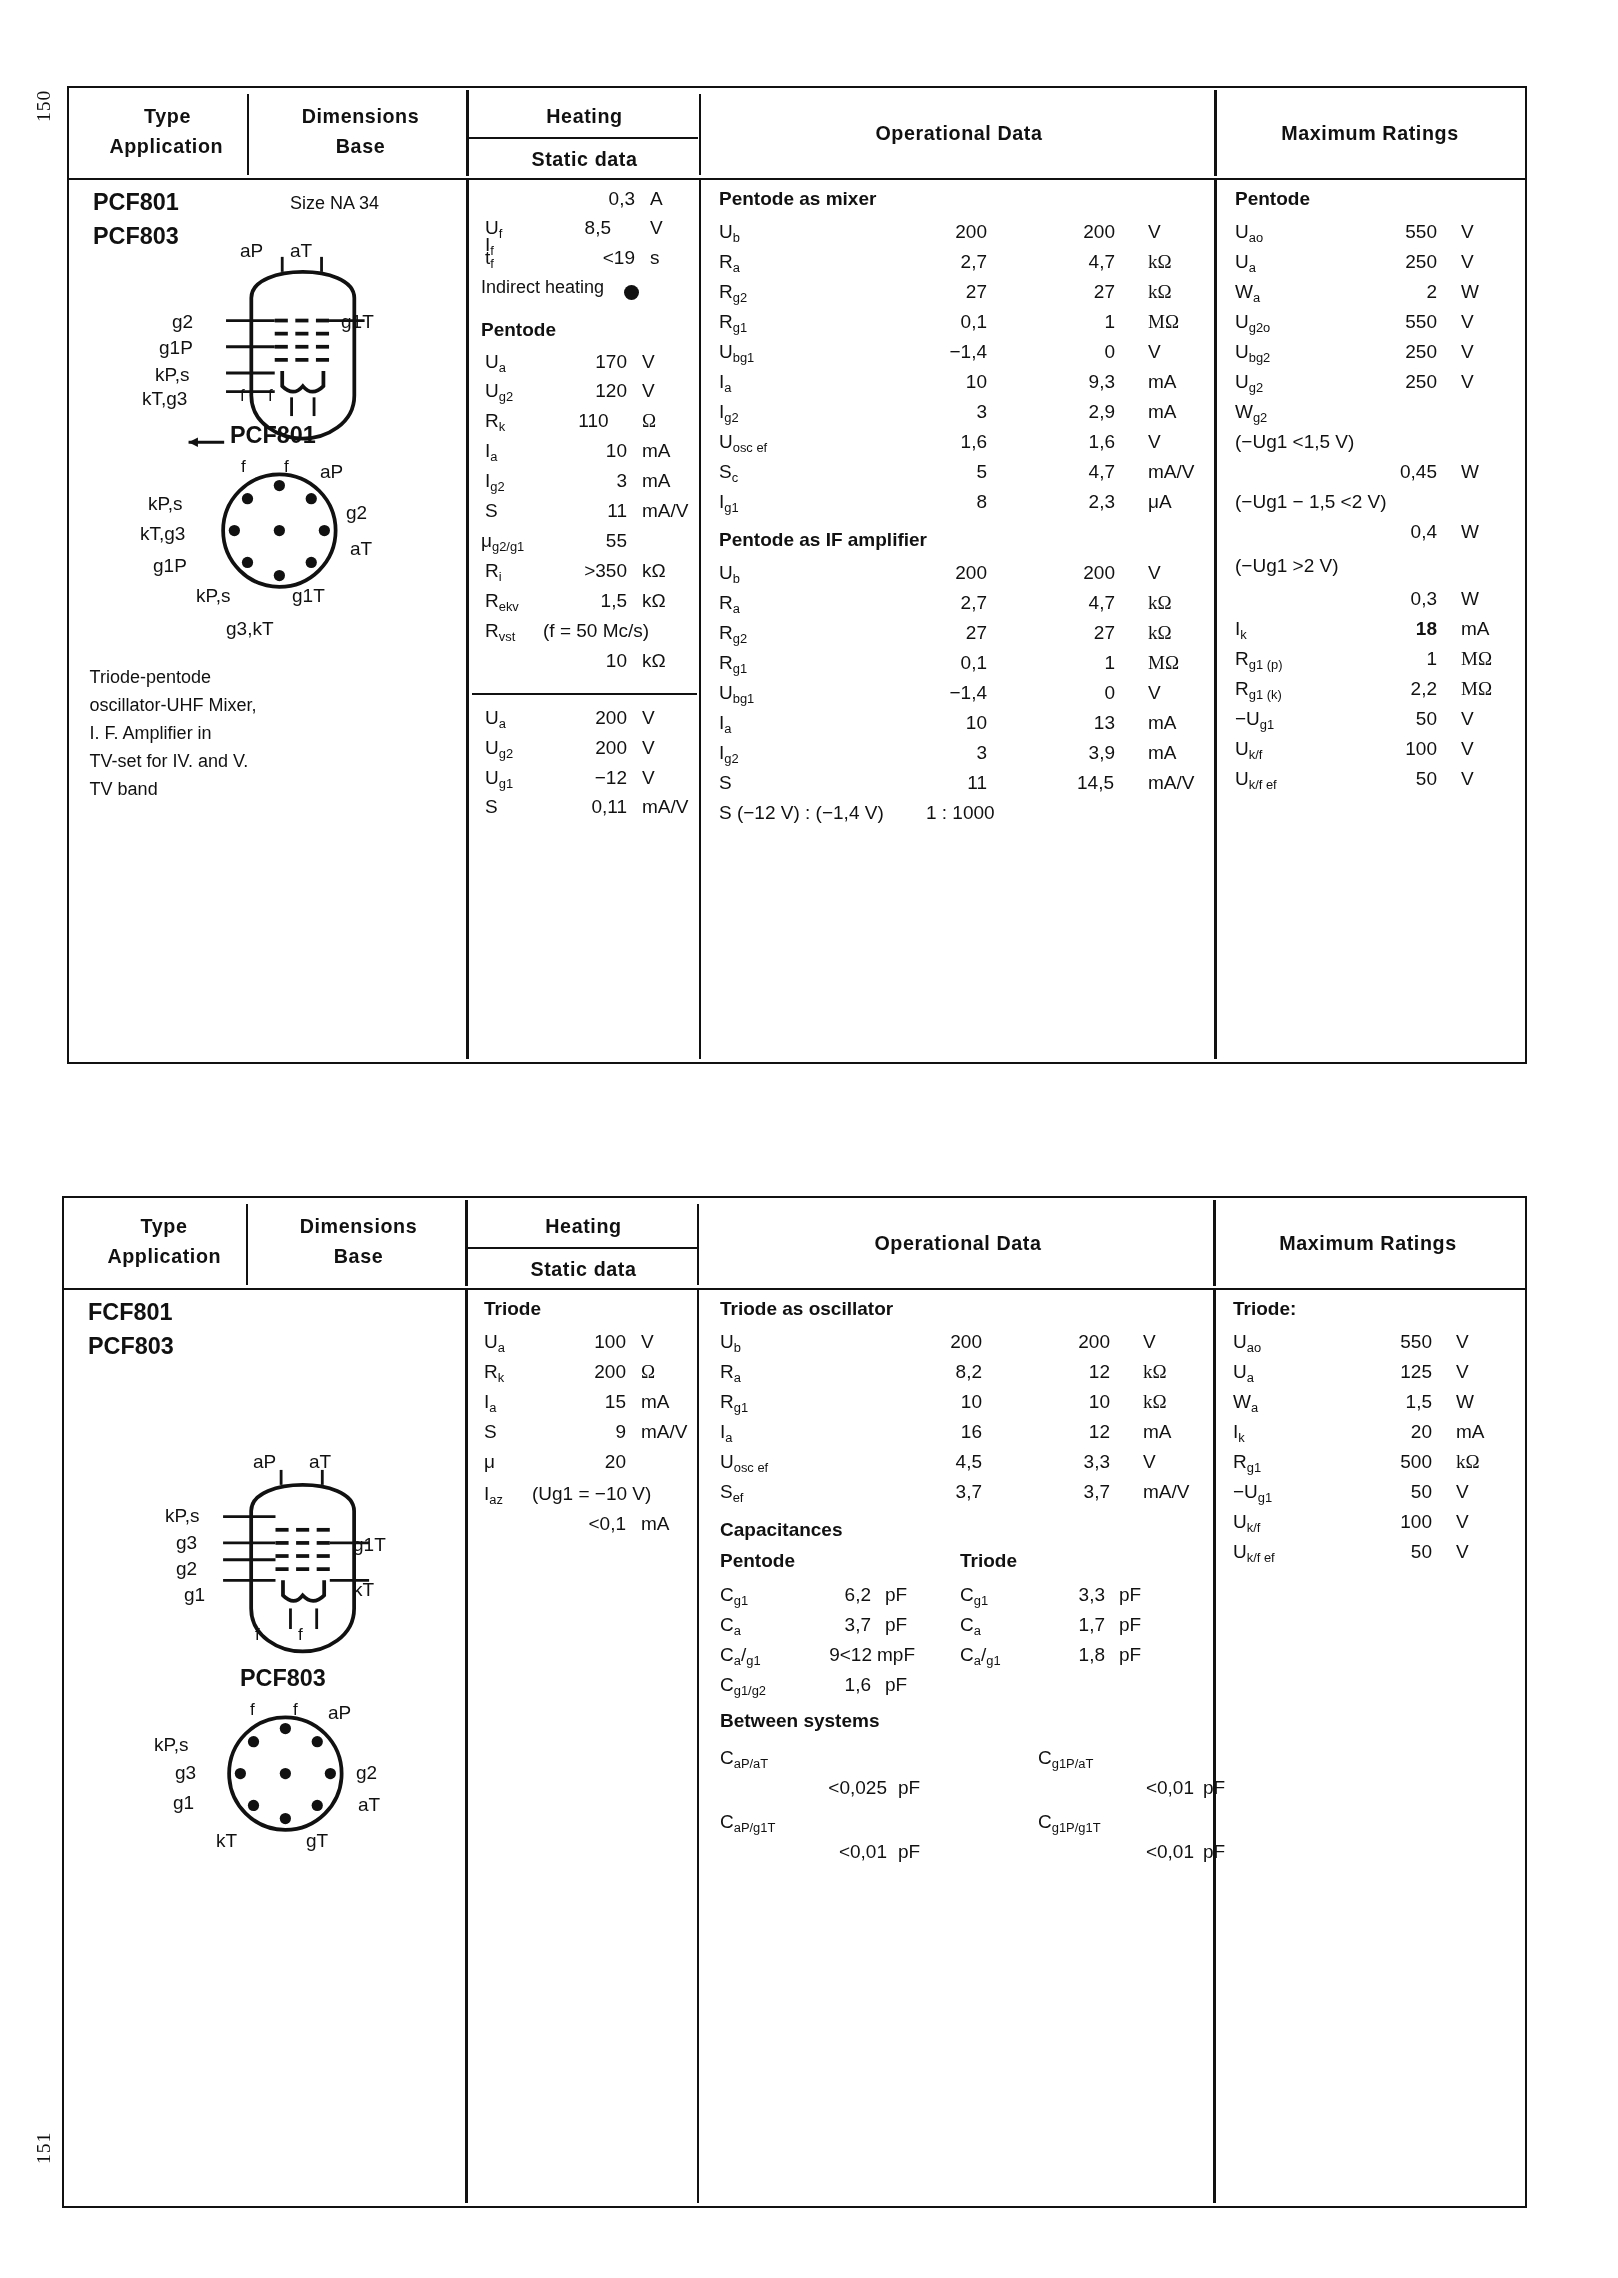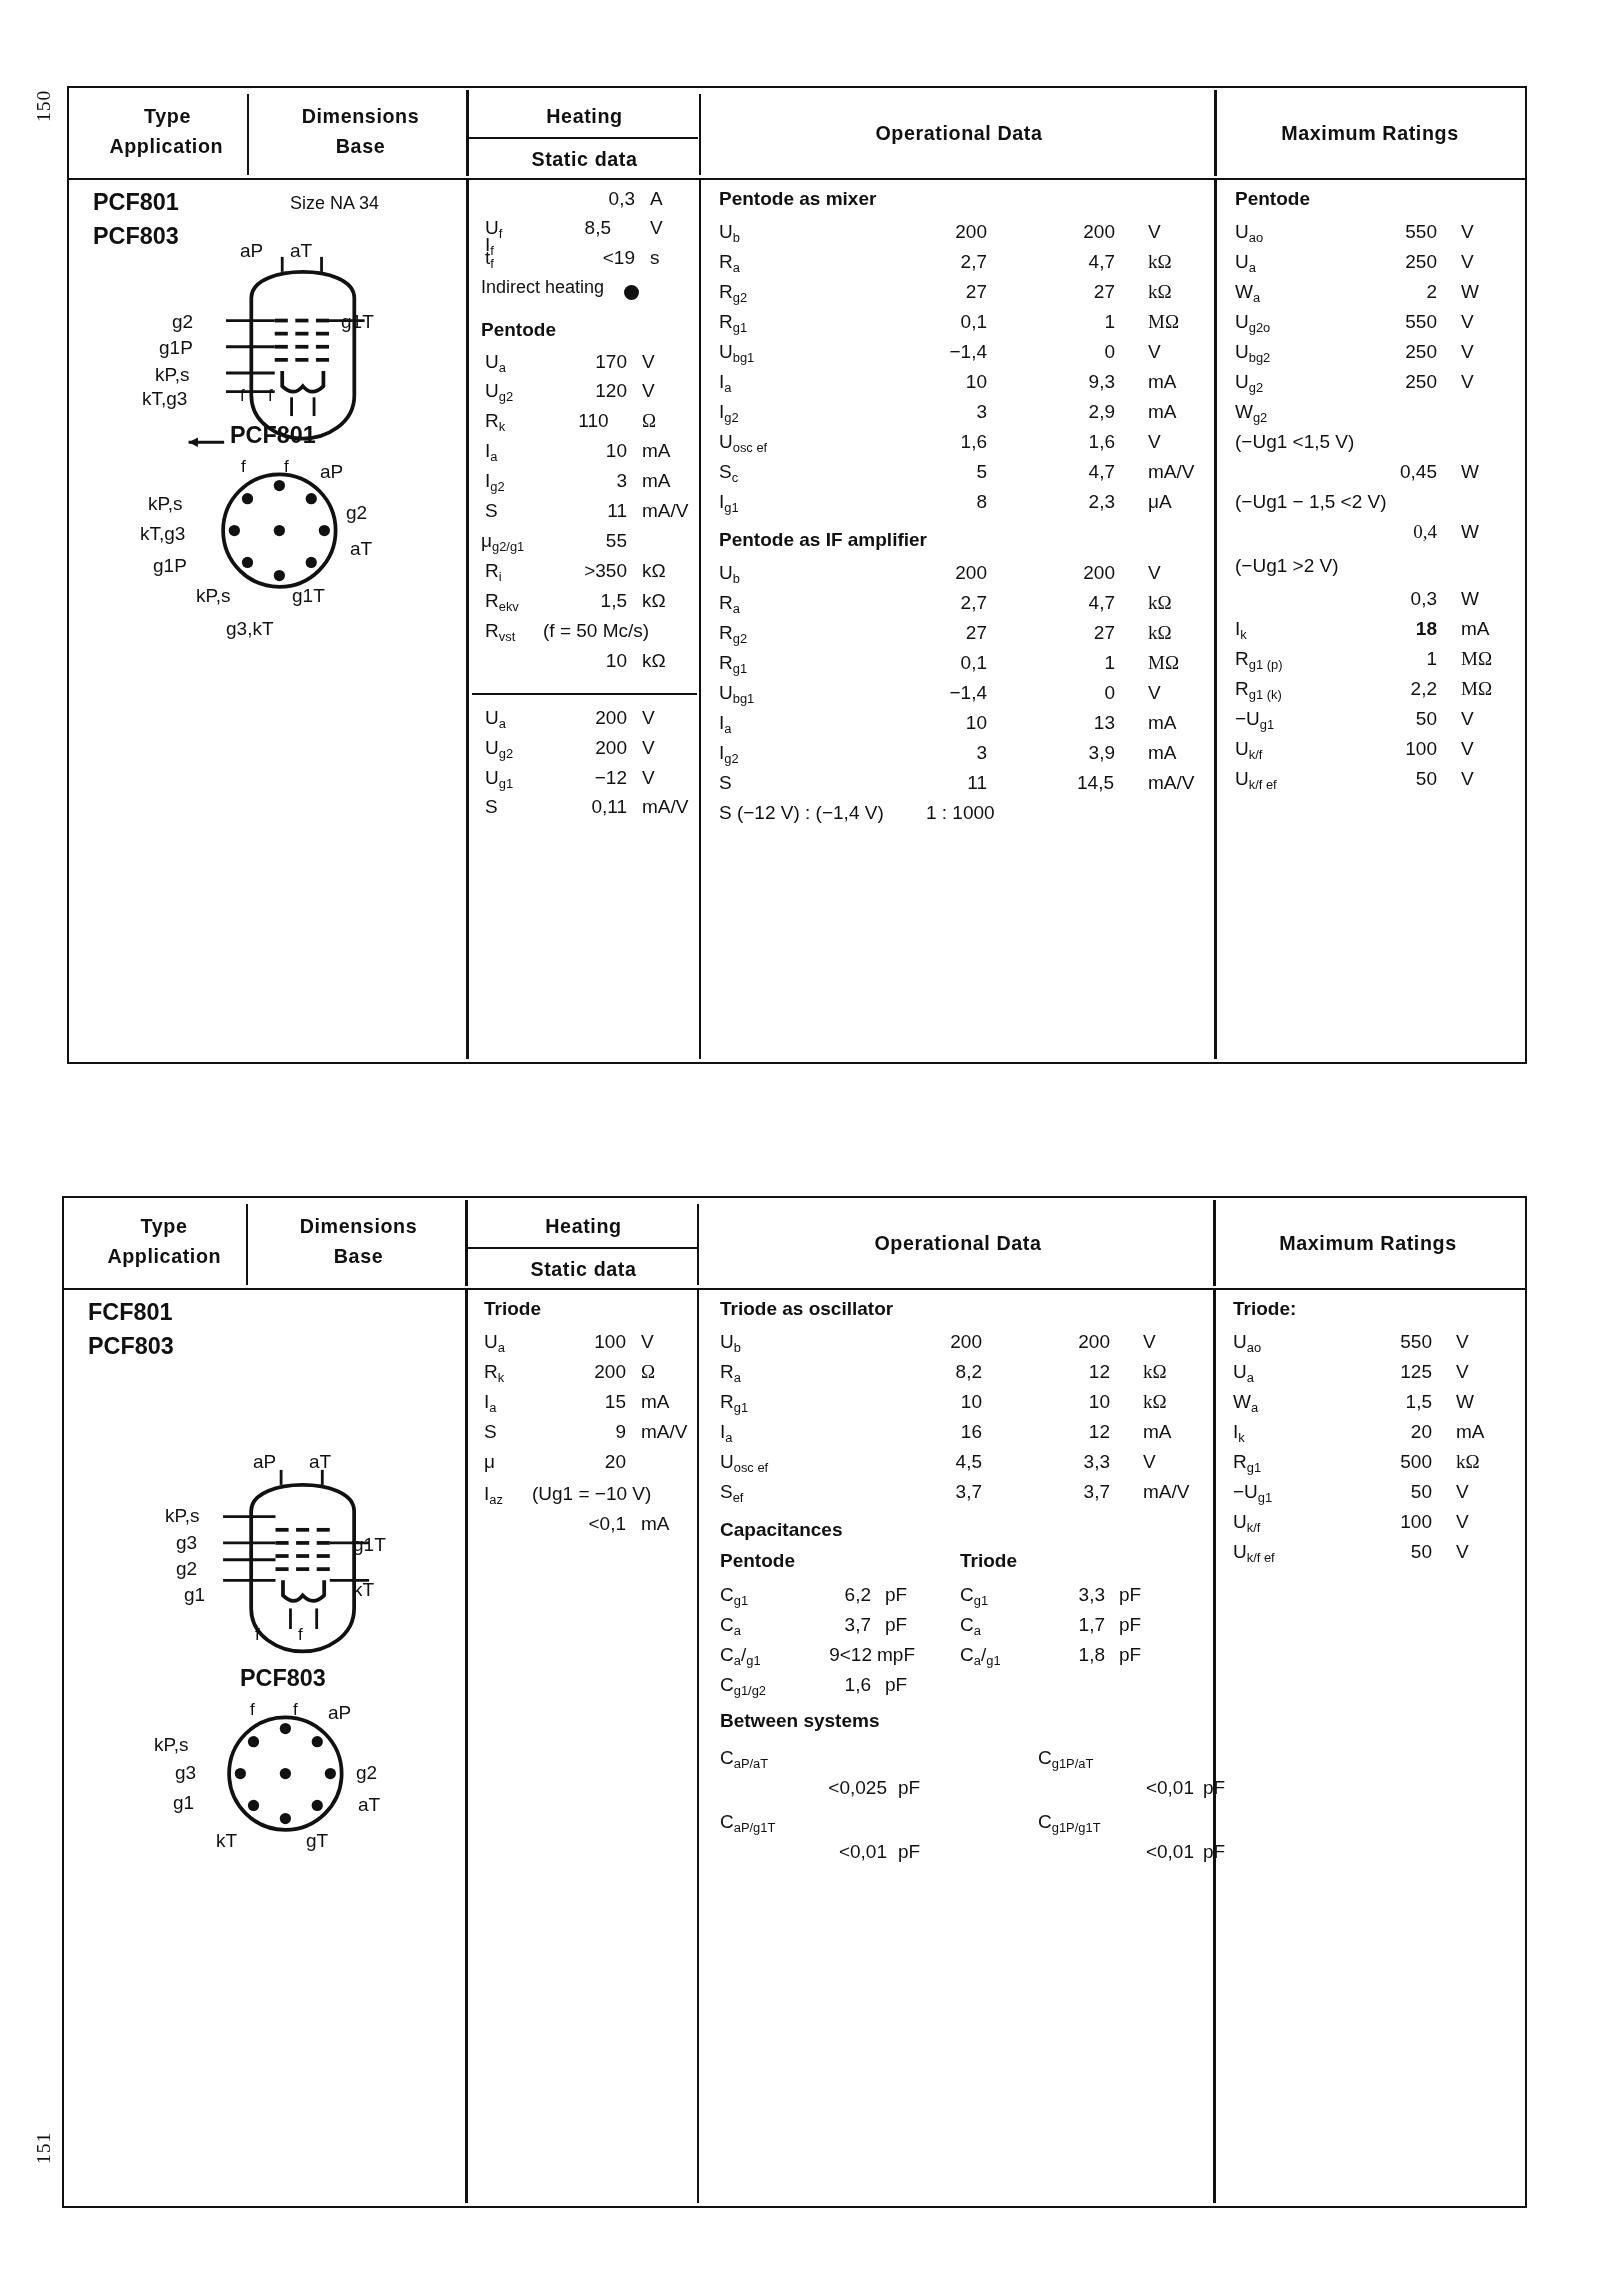--- a/index.html
+++ b/index.html
@@ -223,20 +223,25 @@
       <div class="cell-txt" style="left:251px; top:281px;">aP</div>
       <div class="cell-txt" style="left:79px; top:313px;">kP,s</div>
       <div class="cell-txt" style="left:277px; top:322px;">g2</div>
       <div class="cell-txt" style="left:71px; top:343px;">kT,g3</div>
       <div class="cell-txt" style="left:281px; top:358px;">aT</div>
       <div class="cell-txt" style="left:84px; top:375px;">g1P</div>
       <div class="cell-txt" style="left:127px; top:405px;">kP,s</div>
       <div class="cell-txt" style="left:223px; top:405px;">g1T</div>
       <div class="cell-txt" style="left:157px; top:438px;">g3,kT</div>
 
+      <div class="desc" style="left:20.6px; top:483px;">Triode-pentode
+oscillator-UHF Mixer,
+I. F. Amplifier in
+TV-set for IV. and V.
+TV band</div>
 
       <div class="cell-txt" style="left:416px; top:7.5px;margin-top:46px;">I<sub>f</sub></div>
       <div class="cell-txt" style="left:506px; top:7.5px; width:60px; text-align:right;">0,3</div>
       <div class="cell-txt" style="left:581px; top:7.5px;">A</div>
 
       <div class="cell-txt" style="left:416px; top:37px;">U<sub>f</sub></div>
       <div class="cell-txt" style="left:482px; top:37px; width:60px; text-align:right;">8,5</div>
       <div class="cell-txt" style="left:581px; top:37px;">V</div>
 
       <div class="cell-txt" style="left:416px; top:67px;">t<sub>f</sub></div>
@@ -429,21 +434,21 @@
       <div class="cell-txt" style="left:1293px; top:191px; width:75px; text-align:right;">250</div>
       <div class="cell-txt" style="left:1392px; top:191px;">V</div>
 
       <div class="cell-txt" style="left:1166px; top:221px;">W<sub>g2</sub></div>
 
       <div class="cell-txt" style="left:1166px; top:251px;">(−Ug1 &lt;1,5 V)</div>
       <div class="cell-txt" style="left:1293px; top:281px; width:75px; text-align:right;">0,45</div>
       <div class="cell-txt" style="left:1392px; top:281px;">W</div>
 
       <div class="cell-txt" style="left:1166px; top:311px;">(−Ug1 − 1,5 &lt;2 V)</div>
-      <div class="cell-txt" style="left:1293px; top:341px; width:75px; text-align:right;font-family:Liberation Serif, serif;">0,4</div>
+      <div class="cell-txt" style="left:1293px; top:341px; width:75px; text-align:right;">0,4</div>
       <div class="cell-txt" style="left:1392px; top:341px;">W</div>
 
       <div class="cell-txt" style="left:1166px; top:375px;">(−Ug1 &gt;2 V)</div>
       <div class="cell-txt" style="left:1293px; top:408px; width:75px; text-align:right;">0,3</div>
       <div class="cell-txt" style="left:1392px; top:408px;">W</div>
 
       <div class="cell-txt" style="left:1166px; top:438px;">I<sub>k</sub></div>
       <div class="cell-txt" style="left:1293px; top:438px; width:75px; text-align:right;font-weight:bold;">18</div>
       <div class="cell-txt" style="left:1392px; top:438px;">mA</div>
 

